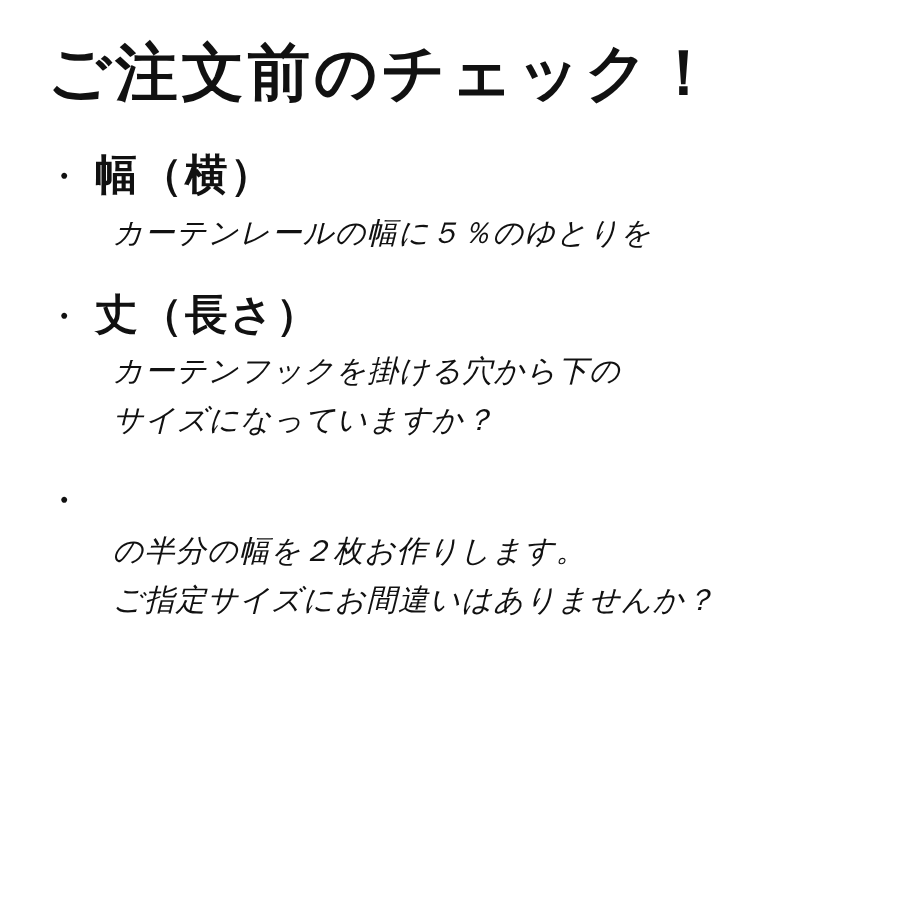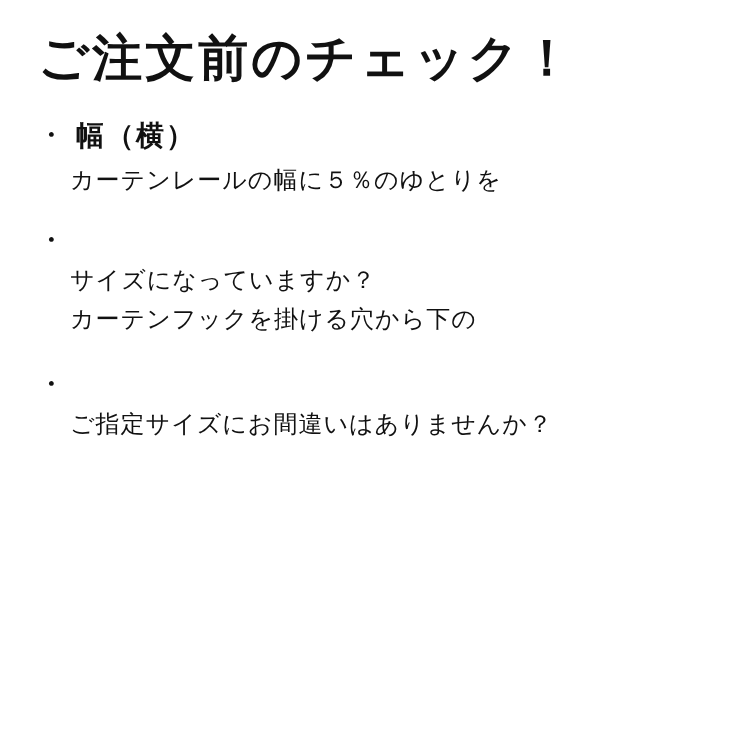--- a/index.html
+++ b/index.html
@@ -38,31 +38,31 @@
     margin: 0 0 6px 0;
   }
   .bullet {
     font-size: 30px;
     line-height: 1;
     margin-right: 10px;
     margin-left: 2px;
     color: #111111;
   }
   .section-title {
-    font-size: 28px;
+    font-size: 34px;
     font-weight: 700;
     letter-spacing: 2px;
     line-height: 1.2;
-    font-family: Liberation Mono, monospace;
   }
   .section-body {
-    margin-left: 36px;
+    margin-left: 56px;
     font-size: 24px;
     letter-spacing: 1px;
     line-height: 1.62;
+    font-style: italic;
   }
   .section-body .line {
     white-space: nowrap;
   }
   .sec-hire { margin-bottom: 30px; }
   .sec-take { margin-bottom: 30px; }
 </style>
 </head>
 <body>
 
@@ -76,29 +76,31 @@
       <span class="section-title">幅（横）</span>
     </div>
     <div class="section-body">
       <div class="line">カーテンレールの幅に５％のゆとりを</div>
     </div>
   </div>
 
   <div class="section sec-hire">
     <div class="section-head">
       <span class="bullet">・</span>
+      <span class="section-title">丈（長さ）</span>
     </div>
     <div class="section-body">
+      <div class="line">カーテンフックを掛ける穴から下の</div>
       <div class="line">サイズになっていますか？</div>
-      <div class="line">カーテンフックを掛ける穴から下の</div>
     </div>
   </div>
 
   <div class="section sec-take">
     <div class="section-head">
       <span class="bullet">・</span>
     </div>
     <div class="section-body">
+      <div class="line">の半分の幅を２枚お作りします。</div>
       <div class="line">ご指定サイズにお間違いはありませんか？</div>
     </div>
   </div>
 
 </div>
 
 </body></html>

